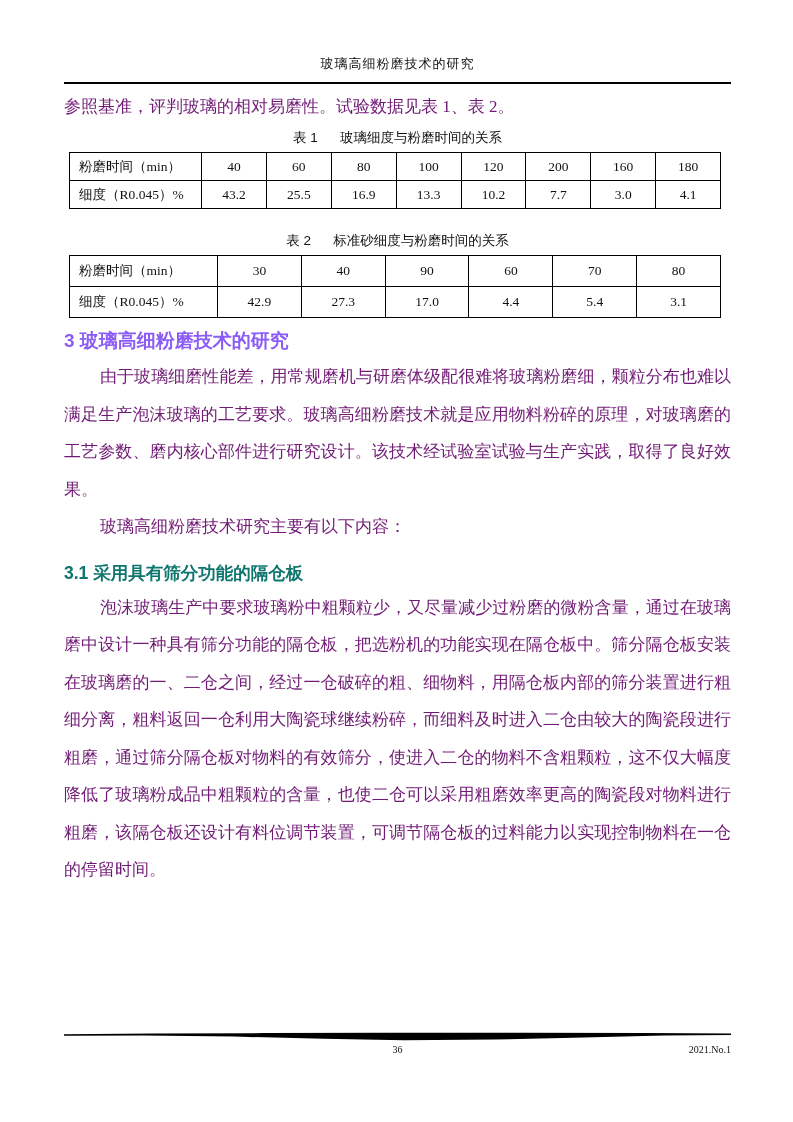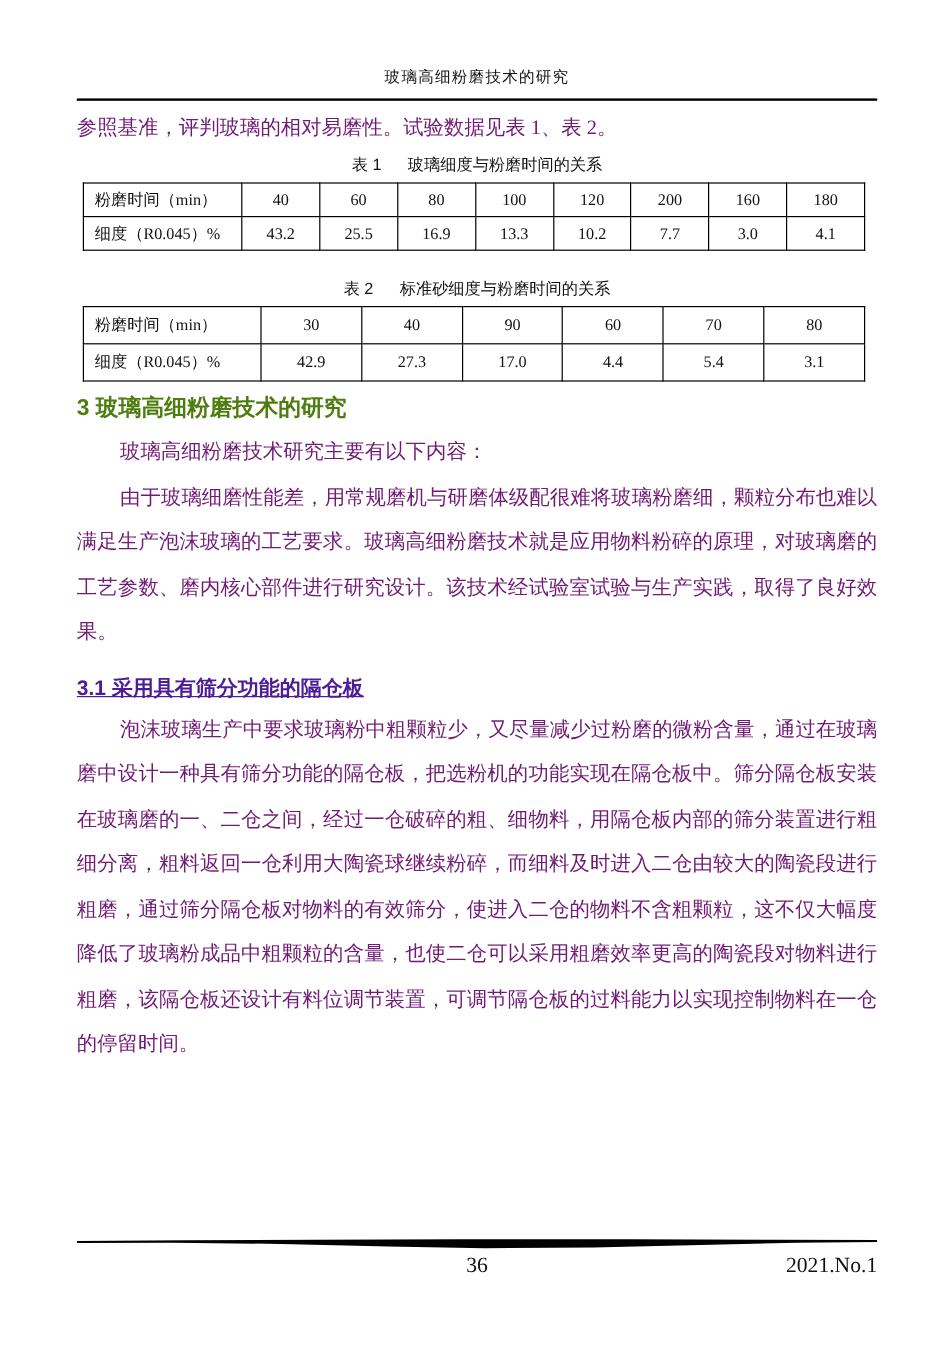--- a/index.html
+++ b/index.html
@@ -68,42 +68,41 @@
   }
   table.t1 td.row-label { width: 132px; }
   table.t2 td.row-label { width: 148px; }
   .analysis { margin-top: 21px; }
   h2.sec-heading {
     margin-top: 6px;
     font-family: "Liberation Sans", sans-serif;
     font-weight: bold;
     font-size: 19px;
     line-height: 34px;
-    color: #4d7c0f;
+    color: #8b5cf6;
   }
   h3.subsec-heading {
     margin-top: 11px;
     font-family: "Liberation Sans", sans-serif;
     font-weight: bold;
     font-size: 17.5px;
     line-height: 32px;
-    color: #4c1d95;
-    text-decoration: underline;
+    color: #0f766e;
   }
   .footer {
     position: absolute;
     left: 64px;
     top: 1031px;
     width: 667px;
   }
   .footer-divider { display: block; width: 667px; height: 12px; }
   .footer-row {
     position: relative;
     margin-top: 1px;
-    font-size: 18px;
+    font-size: 10px;
     height: 18px;
   }
   .footer-page {
     position: absolute;
     left: 0; right: 0;
     text-align: center;
   }
   .footer-issue {
     position: absolute;
     right: 0;
@@ -174,23 +173,23 @@
         <td>4.4</td>
         <td>5.4</td>
         <td>3.1</td>
       </tr>
     </tbody>
       </table>
 
 
     <h2 class="sec-heading">3 玻璃高细粉磨技术的研究</h2>
 
+    <p class="para indent">由于玻璃细磨性能差，用常规磨机与研磨体级配很难将玻璃粉磨细，颗粒分布也难以满足生产泡沫玻璃的工艺要求。玻璃高细粉磨技术就是应用物料粉碎的原理，对玻璃磨的工艺参数、磨内核心部件进行研究设计。该技术经试验室试验与生产实践，取得了良好效果。</p>
+
     <p class="para indent">玻璃高细粉磨技术研究主要有以下内容：</p>
-
-    <p class="para indent">由于玻璃细磨性能差，用常规磨机与研磨体级配很难将玻璃粉磨细，颗粒分布也难以满足生产泡沫玻璃的工艺要求。玻璃高细粉磨技术就是应用物料粉碎的原理，对玻璃磨的工艺参数、磨内核心部件进行研究设计。该技术经试验室试验与生产实践，取得了良好效果。</p>
 
     <h3 class="subsec-heading">3.1 采用具有筛分功能的隔仓板</h3>
 
     <p class="para indent">泡沫玻璃生产中要求玻璃粉中粗颗粒少，又尽量减少过粉磨的微粉含量，通过在玻璃磨中设计一种具有筛分功能的隔仓板，把选粉机的功能实现在隔仓板中。筛分隔仓板安装在玻璃磨的一、二仓之间，经过一仓破碎的粗、细物料，用隔仓板内部的筛分装置进行粗细分离，粗料返回一仓利用大陶瓷球继续粉碎，而细料及时进入二仓由较大的陶瓷段进行粗磨，通过筛分隔仓板对物料的有效筛分，使进入二仓的物料不含粗颗粒，这不仅大幅度降低了玻璃粉成品中粗颗粒的含量，也使二仓可以采用粗磨效率更高的陶瓷段对物料进行粗磨，该隔仓板还设计有料位调节装置，可调节隔仓板的过料能力以实现控制物料在一仓的停留时间。</p>
 
   </div>
 
   <div class="footer">
     <svg class="footer-divider" viewBox="0 0 667 12" preserveAspectRatio="none" aria-hidden="true">
       <polygon fill="#000000" points="

